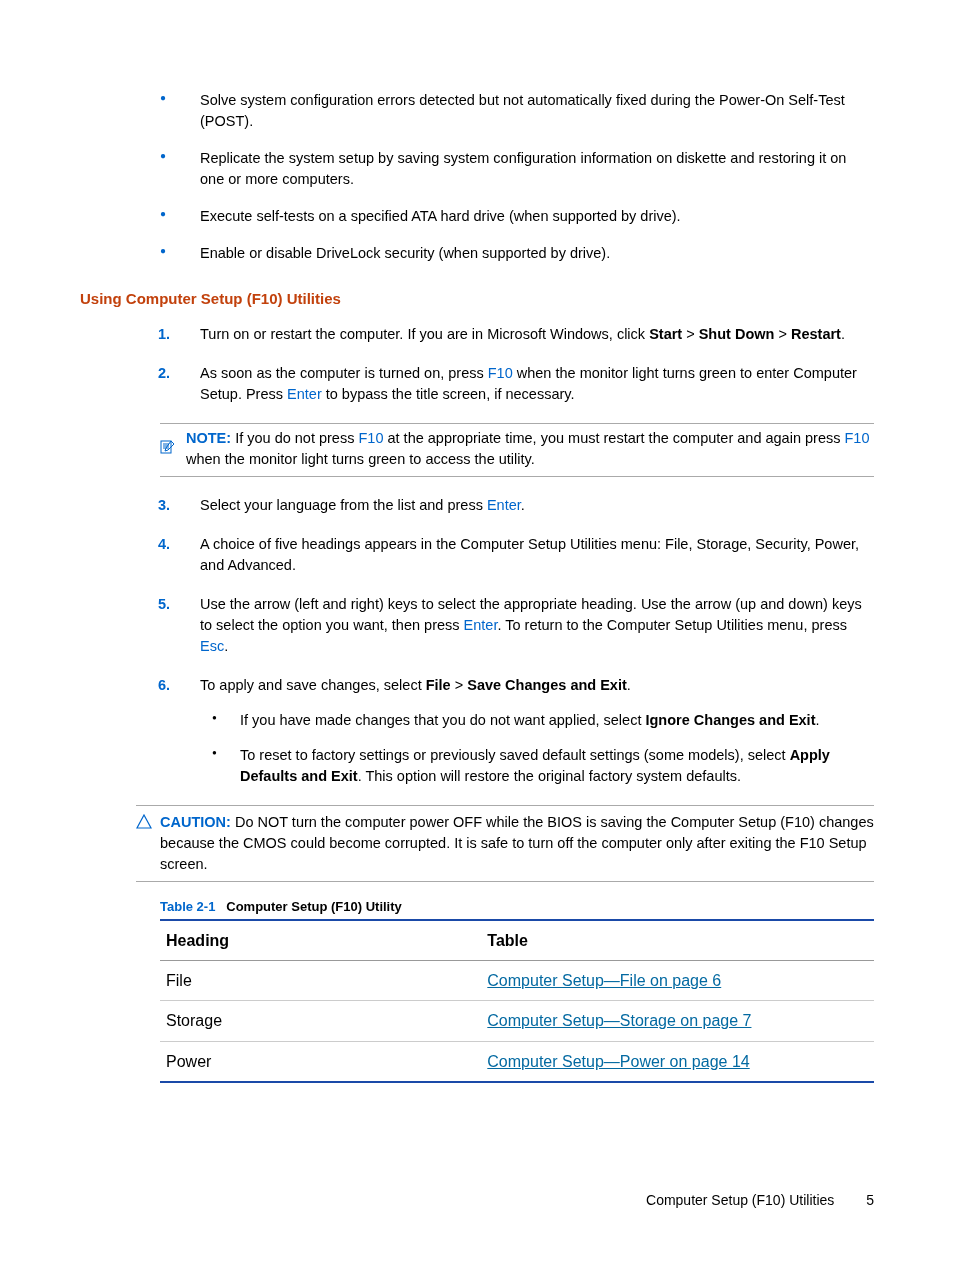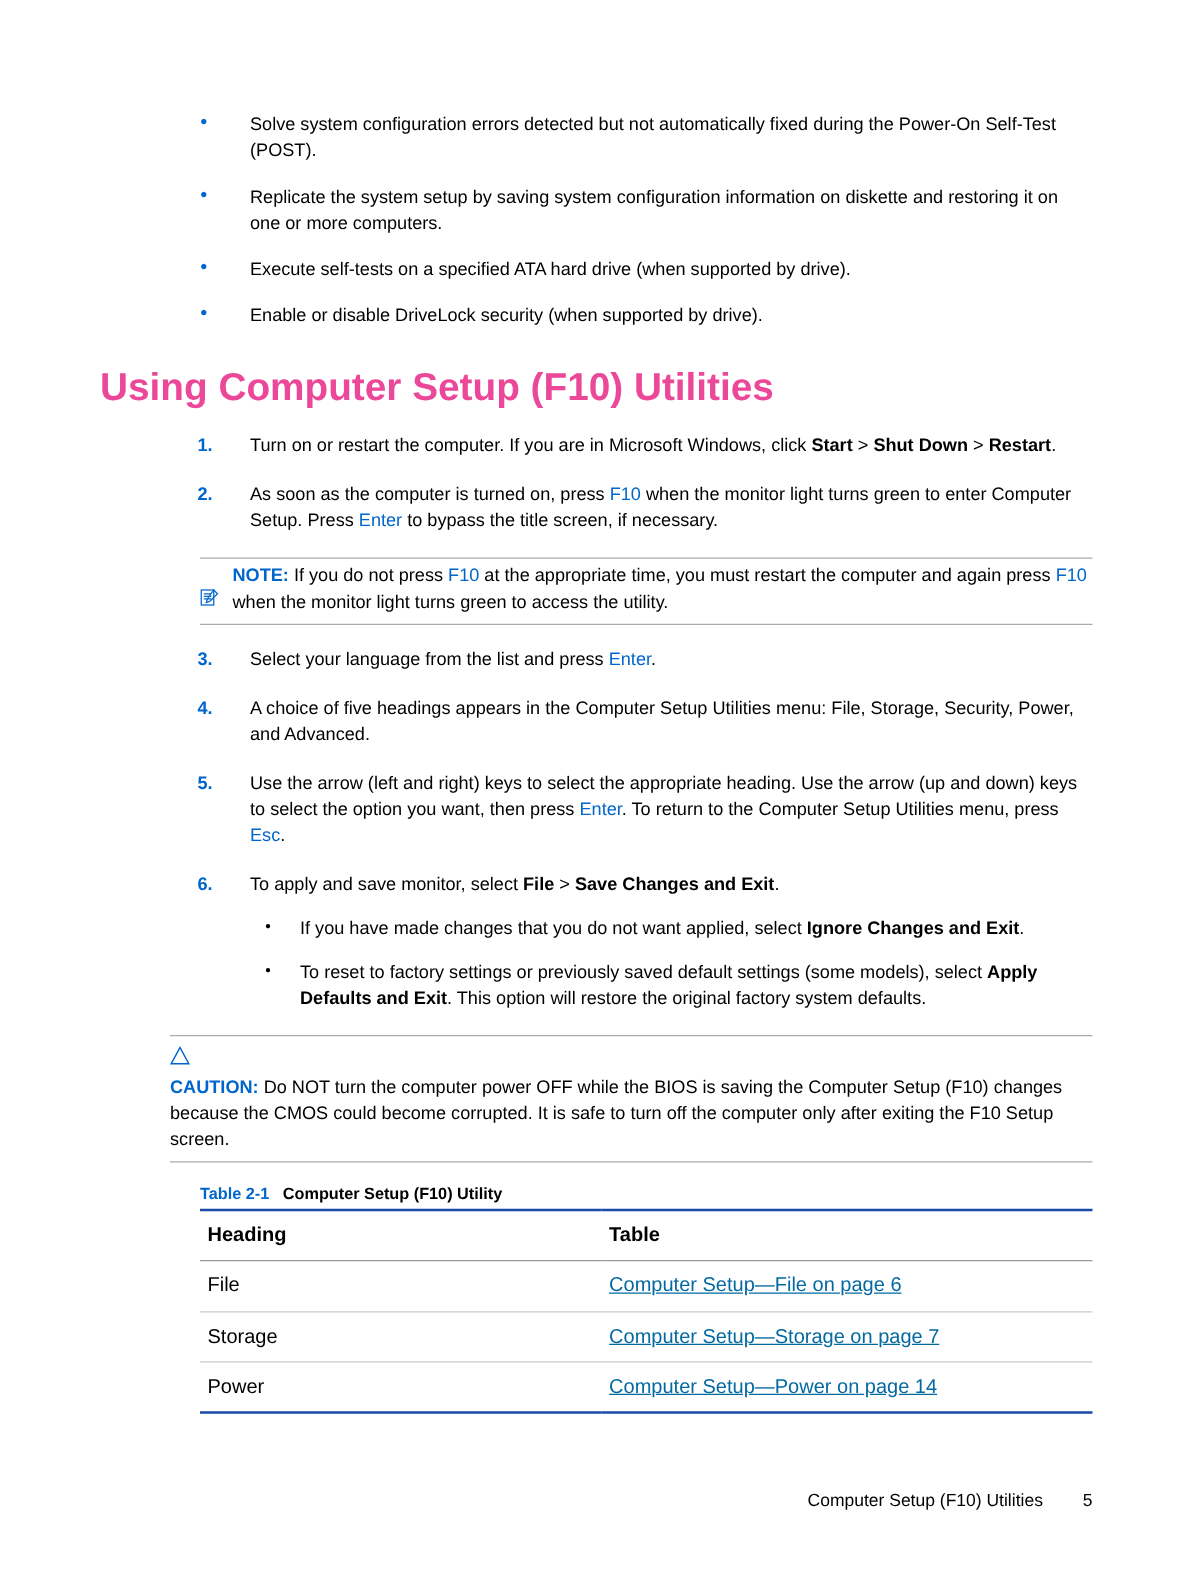--- a/index.html
+++ b/index.html
@@ -30,22 +30,22 @@
   }
   ul.bullets > li::before {
     content: "●";
     position: absolute;
     left: 80px;
     top: 1px;
     color: #0066cc;
     font-size: 10px;
   }
   h2.heading {
-    color: #ec4899;
-    font-size: 31px;
+    color: #c2410c;
+    font-size: 15px;
     font-weight: bold;
     margin: 24px 0 14px 0;
   }
   .intro {
     margin-left: 80px;
     margin-bottom: 18px;
   }
   ol.numbered {
     list-style: none;
     padding: 0;
@@ -62,21 +62,21 @@
     top: 0;
     color: #0066cc;
     font-weight: bold;
   }
   b { font-weight: bold; }
   .key { color: #0066cc; }
   .note-row {
     margin-left: 80px;
     margin-bottom: 18px;
     display: flex;
-    align-items: flex-end;
+    align-items: center;
     border-top: 1px solid #aaa;
     border-bottom: 1px solid #aaa;
     padding: 4px 0 6px 0;
   }
   .note-icon {
     width: 20px;
     flex: 0 0 20px;
     margin-right: 6px;
     margin-top: 2px;
   }
@@ -103,21 +103,20 @@
     font-size: 8px;
   }
   .caution-row {
     margin-left: 56px;
     margin-bottom: 16px;
     display: flex;
     align-items: flex-start;
     border-top: 1px solid #aaa;
     border-bottom: 1px solid #aaa;
     padding: 6px 0;
-    flex-direction: column;
   }
   .caution-icon {
     width: 20px;
     flex: 0 0 20px;
     margin-right: 4px;
     margin-top: 2px;
   }
   .caution-label {
     color: #0066cc;
     font-weight: bold;
@@ -211,21 +210,21 @@
     </li>
     <li>
       <span class="num">5.</span>
       <span>
         <span>Use the arrow (left and right) keys to select the appropriate heading. Use the arrow (up and down) keys to select the option you want, then press </span><span class="key">Enter</span><span>. To return to the Computer Setup Utilities menu, press </span><span class="key">Esc</span><span>.</span>
       </span>
     </li>
     <li>
       <span class="num">6.</span>
       <span>
-        <span>To apply and save monitor, select </span><b>File</b><span> &gt; </span><b>Save Changes and Exit</b><span>.</span>
+        <span>To apply and save changes, select </span><b>File</b><span> &gt; </span><b>Save Changes and Exit</b><span>.</span>
       </span>
       <ul class="sub-bullets">
         <li>
           <span>If you have made changes that you do not want applied, select </span><b>Ignore Changes and Exit</b><span>.</span>
         </li>
         <li>
           <span>To reset to factory settings or previously saved default settings (some models), select </span><b>Apply Defaults and Exit</b><span>. This option will restore the original factory system defaults.</span>
         </li>
       </ul>
     </li>

